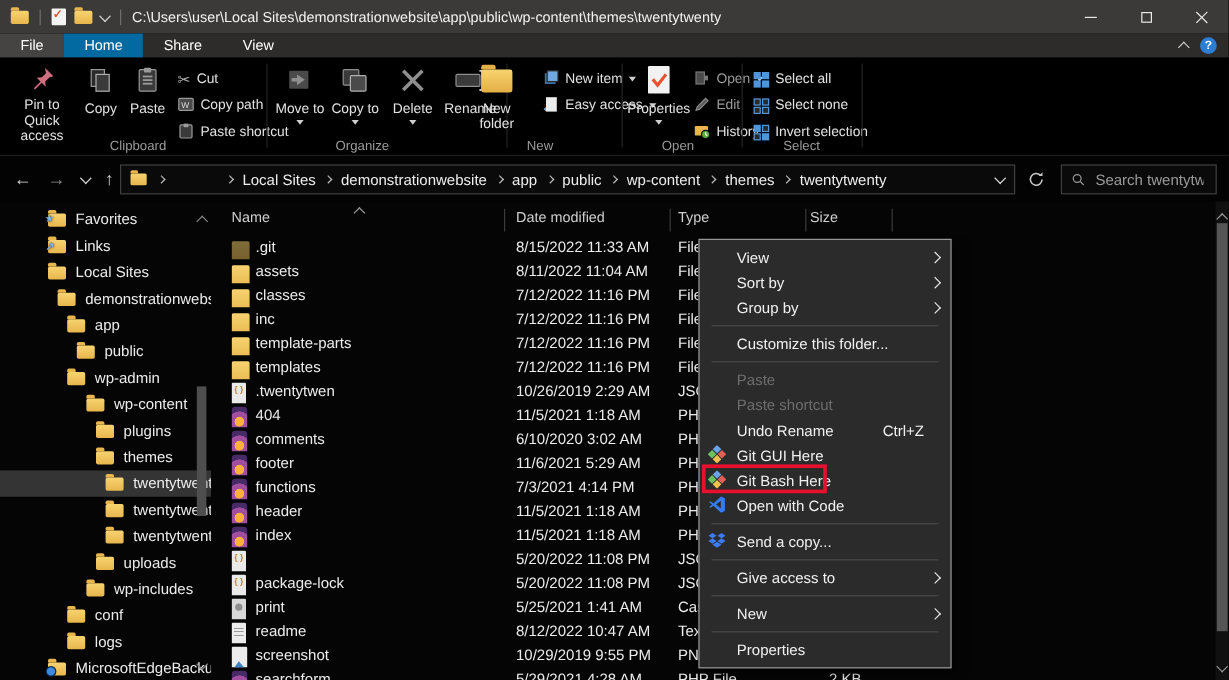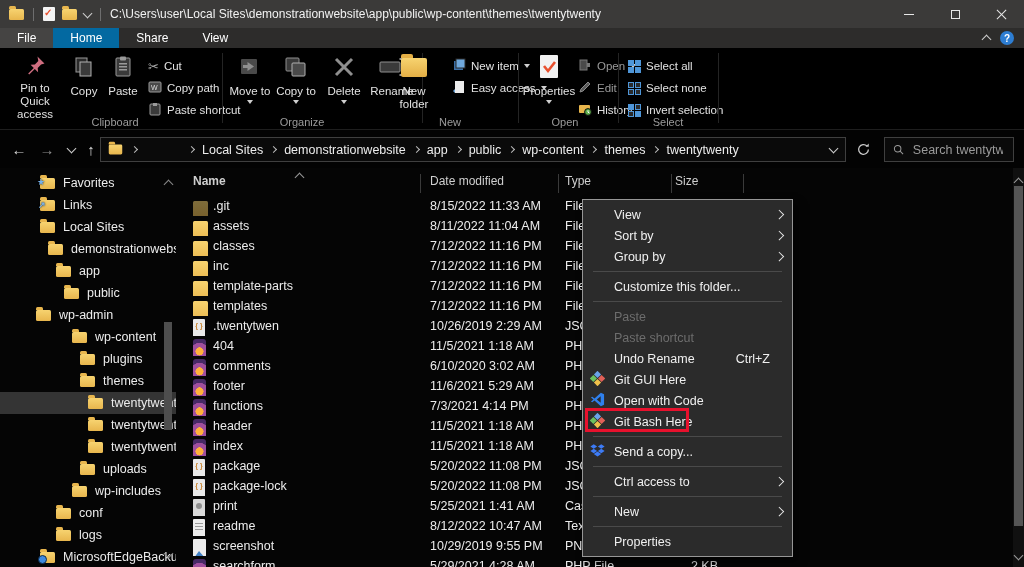--- a/index.html
+++ b/index.html
@@ -417,21 +417,21 @@
           <span>demonstrationwebsite</span>
         </div>
         <div class="trow" style="padding-left: 56px;">
           <span class="tico"></span>
           <span>app</span>
         </div>
         <div class="trow" style="padding-left: 64px;">
           <span class="tico"></span>
           <span>public</span>
         </div>
-        <div class="trow" style="padding-left: 36px;">
+        <div class="trow" style="padding-left: 56px;">
           <span class="tico"></span>
           <span>wp-admin</span>
         </div>
         <div class="trow" style="padding-left: 72px;">
           <span class="tico"></span>
           <span>wp-content</span>
         </div>
         <div class="trow" style="padding-left: 80px;">
           <span class="tico"></span>
           <span>plugins</span>
@@ -475,21 +475,21 @@
       </div>
   </div>
   <div class="sscroll">
     <span class="scrollchev chev up" style="top:10px;border-color:#8a8a8a;"></span>
     <div class="sthumb" style="top:154px;height:108px;"></div>
     <span class="scrollchev chev down" style="bottom:8px;border-color:#8a8a8a;"></span>
   </div>
 
   <div class="fhead">
     <span class="chev up" style="position:absolute;left:120px;top:3px;border-color:#9a9a9a;"></span>
-    <span style="left:17px;font-weight:bold;">Name</span>
+    <span style="left:17px;">Name</span>
     <span style="left:254px;">Date modified</span>
     <span style="left:389px;">Type</span>
     <span style="left:499px;">Size</span>
     <span class="hsep" style="left:244px;"></span>
     <span class="hsep" style="left:382px;"></span>
     <span class="hsep" style="left:495px;"></span>
     <span class="hsep" style="left:567px;"></span>
   </div>
 
   <div class="rows" id="rows">
@@ -607,21 +607,20 @@
         </span>
         <span class="fname">index</span>
         <span class="fdate">11/5/2021 1:18 AM</span>
         <span class="ftype">PHP File</span>
         <span class="fsize"></span>
       </div>
       <div class="frow">
         <span class="fico">
           <span class="ic ic-json"></span>
         </span>
-        <span class="fname">package</span>
         <span class="fdate">5/20/2022 11:08 PM</span>
         <span class="ftype">JSON File</span>
         <span class="fsize"></span>
       </div>
       <div class="frow">
         <span class="fico">
           <span class="ic ic-json"></span>
         </span>
         <span class="fname">package-lock</span>
         <span class="fdate">5/20/2022 11:08 PM</span>
@@ -706,46 +705,46 @@
               <rect x="2.2" y="2.2" width="5.4" height="5.4" fill="#6aa3e8"></rect>
               <rect x="8.4" y="2.2" width="5.4" height="5.4" fill="#e06058"></rect>
               <rect x="2.2" y="8.4" width="5.4" height="5.4" fill="#6cc25f"></rect>
               <rect x="8.4" y="8.4" width="5.4" height="5.4" fill="#f0c24b"></rect>
             </g>
           </svg></span>
         <span>Git GUI Here</span>
       </div>
       <div class="mitem">
         <span class="mico"><svg width="15" height="15" viewBox="0 0 16 16">
-            <path fill="#2f80ed" d="M11.6.8 4.8 7 2.4 5.1 1 5.9 3.7 8 1 10.1l1.4.8L4.8 9l6.8 6.2 3.4-1.6V2.4zM11.4 4.5v7L7.2 8z"></path>
-          </svg></span>
-        <span>Open with Code</span>
-      </div>
-      <div class="mitem">
-        <span class="mico"><svg width="15" height="15" viewBox="0 0 16 16">
             <g transform="rotate(45 8 8)">
               <rect x="2.2" y="2.2" width="5.4" height="5.4" fill="#6aa3e8"></rect>
               <rect x="8.4" y="2.2" width="5.4" height="5.4" fill="#e06058"></rect>
               <rect x="2.2" y="8.4" width="5.4" height="5.4" fill="#6cc25f"></rect>
               <rect x="8.4" y="8.4" width="5.4" height="5.4" fill="#f0c24b"></rect>
             </g>
           </svg></span>
         <span>Git Bash Here</span>
         <span class="redbox"></span>
       </div>
+      <div class="mitem">
+        <span class="mico"><svg width="15" height="15" viewBox="0 0 16 16">
+            <path fill="#2f80ed" d="M11.6.8 4.8 7 2.4 5.1 1 5.9 3.7 8 1 10.1l1.4.8L4.8 9l6.8 6.2 3.4-1.6V2.4zM11.4 4.5v7L7.2 8z"></path>
+          </svg></span>
+        <span>Open with Code</span>
+      </div>
       <div class="msep"></div>
       <div class="mitem">
         <span class="mico"><svg width="15" height="15" viewBox="0 0 16 16" fill="#3d7bf5">
             <path d="M4 1.2 0.4 3.6 4 6 7.6 3.6zM12 1.2 8.4 3.6 12 6l3.6-2.4zM0.4 8.4 4 10.8 7.6 8.4 4 6zM12 6 8.4 8.4l3.6 2.4 3.6-2.4zM4 11.6l4 2.7 4-2.7-4-2.6z"></path>
           </svg></span>
         <span>Send a copy...</span>
       </div>
       <div class="msep"></div>
       <div class="mitem">
-        <span>Ctrl access to</span>
+        <span>Give access to</span>
         <span class="msub"></span>
       </div>
       <div class="msep"></div>
       <div class="mitem">
         <span>New</span>
         <span class="msub"></span>
       </div>
       <div class="msep"></div>
       <div class="mitem">
         <span>Properties</span>

